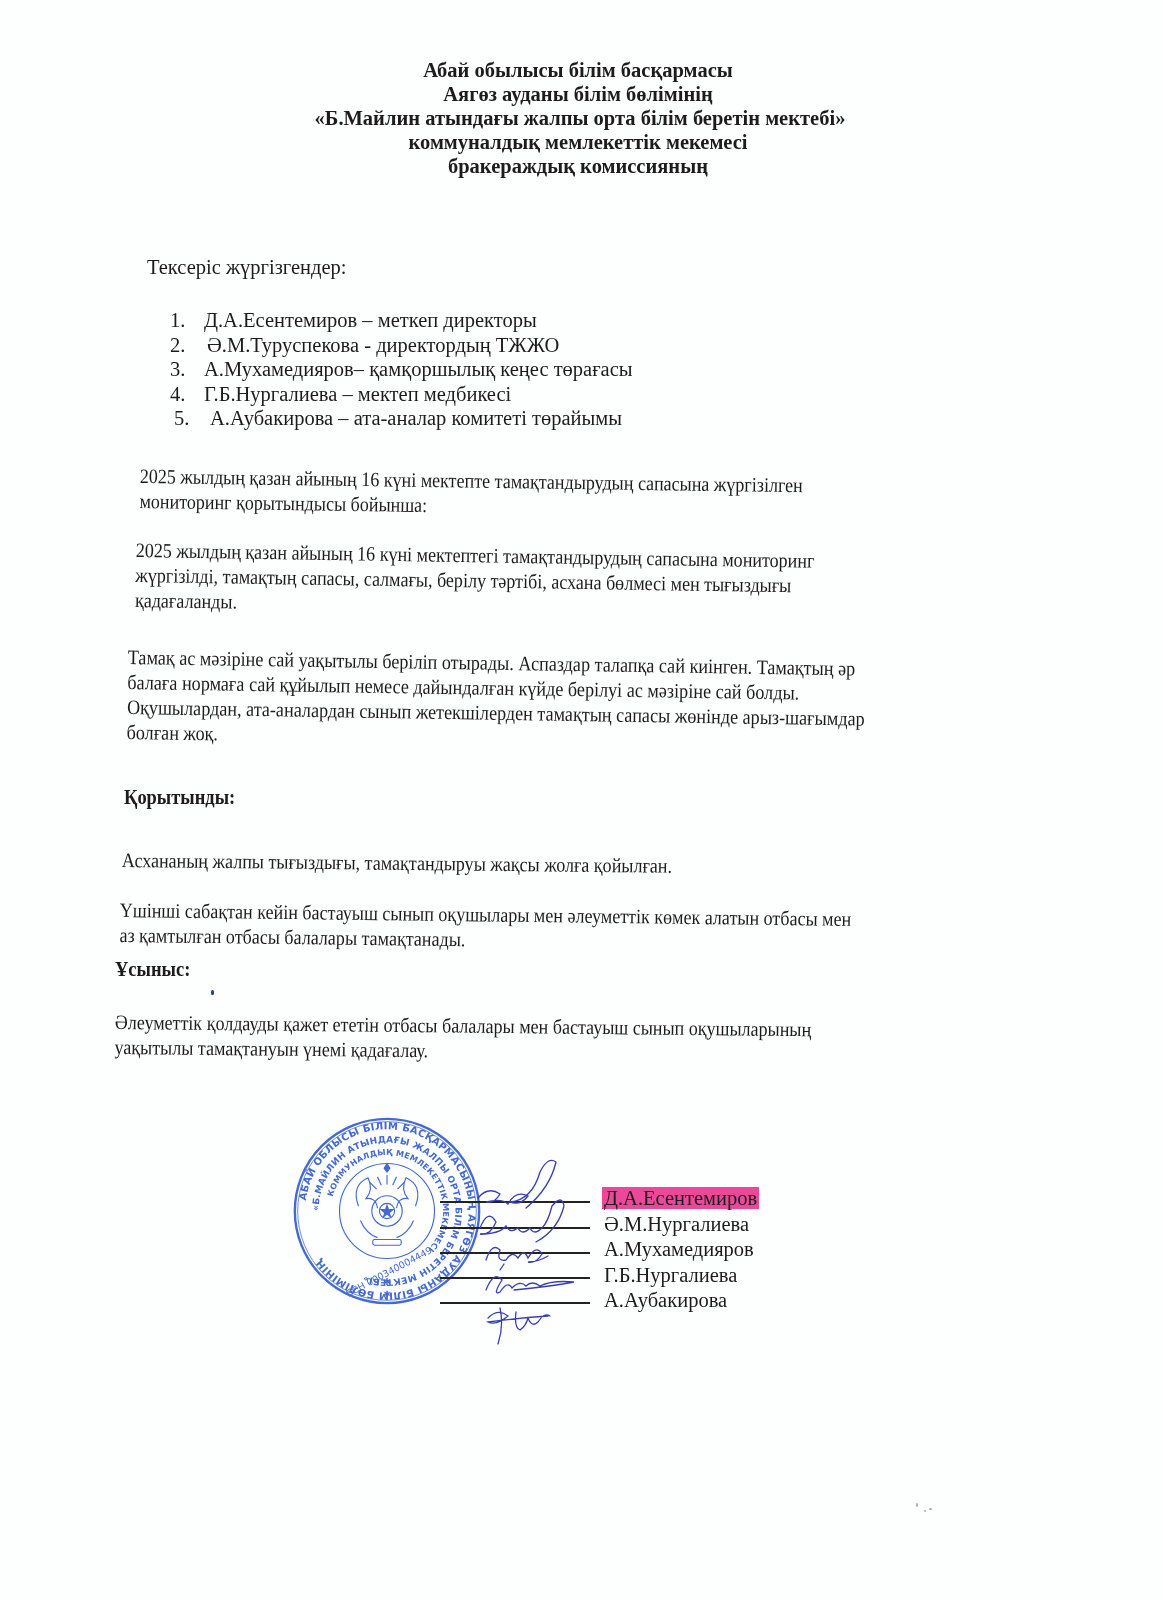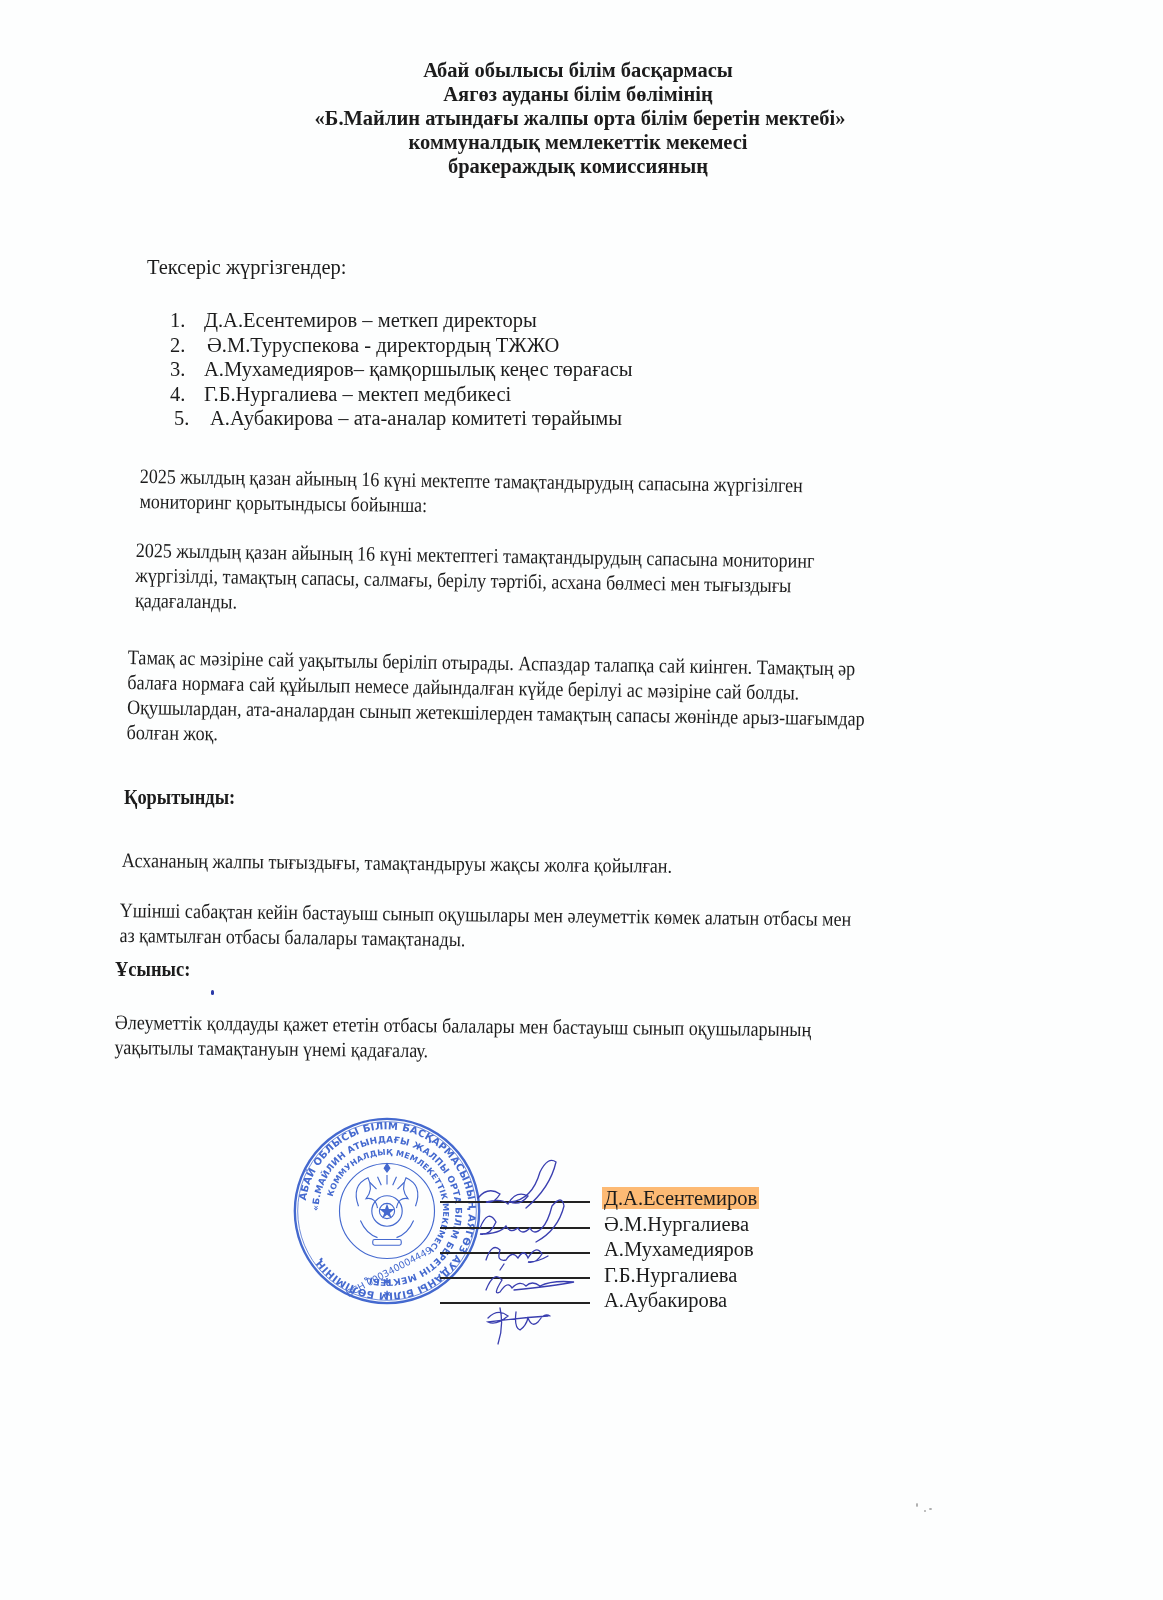--- a/index.html
+++ b/index.html
@@ -124,21 +124,21 @@
     }
     .sig-names {
       position: absolute;
       top: 1186px;
       left: 604px;
       font-size: 20.5px;
       line-height: 25.5px;
       z-index: 2;
     }
     .sig-names div { white-space: nowrap; }
-    .sig-names .highlight { background: #fdba74; padding: 0 2px; margin-left: -2px; }
+    .sig-names .highlight { background: #ec4899; padding: 0 2px; margin-left: -2px; }
 
     .stamp {
       position: absolute;
       left: 292px;
       top: 1116px;
       width: 190px;
       height: 190px;
       z-index: 1;
       opacity: 0.88;
     }

